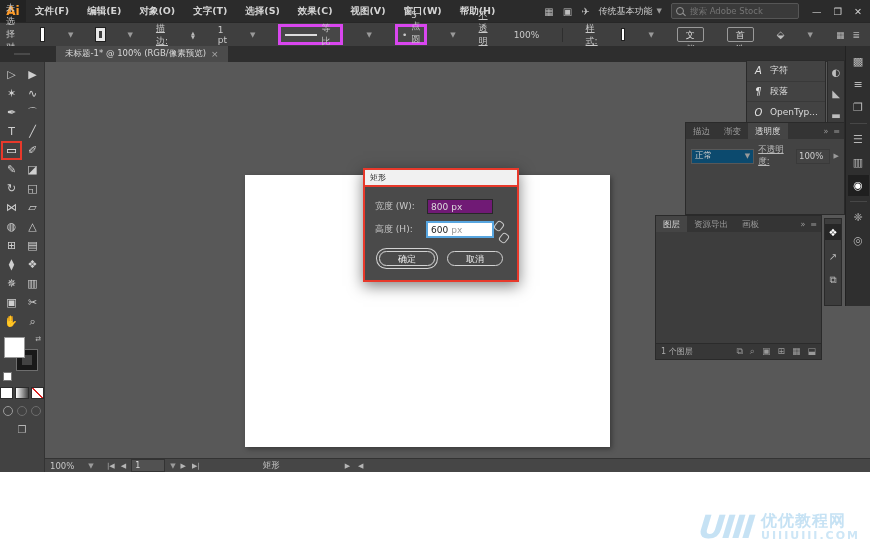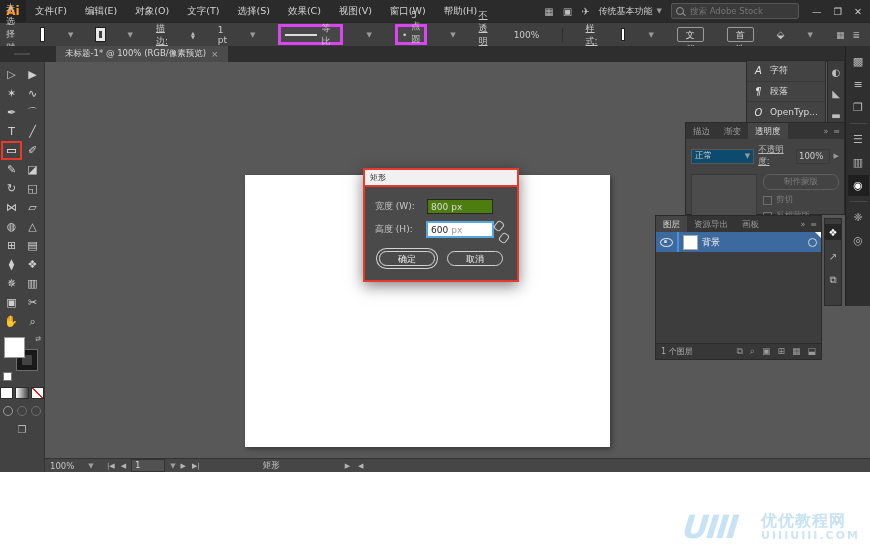--- a/index.html
+++ b/index.html
@@ -72,21 +72,21 @@
   .stool{margin-left:58px;color:#c6c6c6;}
   .sarrows{margin-left:60px;display:flex;gap:8px;font-size:7px;color:#b5b5b5;}
 
   
   .dlg{position:absolute;left:363px;top:168px;width:152px;background:#4a4a4a;border:2px solid #e8392b;box-shadow:0 4px 14px rgba(0,0,0,.5);z-index:20;}
   .dlg-title{height:15px;background:#f1f1f1;color:#333;font-size:8px;line-height:15px;padding-left:5px;border-bottom:2px solid #e8392b;}
   .dlg-body{position:relative;padding:12px 10px 10px;}
   .frow{display:flex;align-items:center;margin-bottom:8px;}
   .flabel{width:52px;color:#c8c8c8;font-size:9px;flex:none;}
   .finput{width:58px;height:13px;font-size:9px;display:flex;align-items:center;padding:0 3px;}
-  .finput.dark{background:#4d7c0f;border:1px solid #282828;color:#ddd;}
+  .finput.dark{background:#701a75;border:1px solid #282828;color:#ddd;}
   .finput.focus{background:#fff;border:1px solid #58a6e0;box-shadow:0 0 0 1px #58a6e0;color:#222;}
   .finput .unit{margin-left:3px;}
   .finput.focus .unit{color:#999;}
   .chain{position:absolute;right:9px;top:34px;}
   .chain i{display:block;width:6px;height:8px;border:1.5px solid #c9c9c9;border-radius:3px;transform:rotate(38deg);}
   .chain i+i{margin-top:2px;margin-left:5px;}
   .dlg-btns{display:flex;justify-content:center;gap:12px;margin-top:14px;margin-bottom:4px;}
   .dbtn{min-width:56px;height:15px;border:1px solid #d2d2d2;border-radius:8px;color:#ececec;font-size:9px;line-height:14px;text-align:center;background:transparent;box-sizing:border-box;padding:0 14px;}
   .dbtn.primary{box-shadow:0 0 0 2px #4a4a4a,0 0 0 3px #d2d2d2;}
 
@@ -136,33 +136,33 @@
   
   .dock{position:absolute;left:845px;top:46px;width:25px;height:260px;background:#2f2f2f;border-left:1px solid #222;box-sizing:border-box;display:flex;flex-direction:column;align-items:center;gap:2px;padding-top:5px;z-index:6;}
   .dicon{width:21px;height:21px;display:flex;align-items:center;justify-content:center;color:#b8b8b8;font-size:11px;}
   .dicon.active{background:#1f1f1f;color:#fff;}
   .dicon.divider{height:1px;min-height:1px;width:17px;background:#474747;margin:3px 0;}
 
   
   .whitezone{position:absolute;left:0;top:472px;width:870px;height:78px;background:#fff;}
   .watermark{position:absolute;right:10px;bottom:8px;display:flex;align-items:center;gap:8px;}
   .wlogo{font-size:32px;font-weight:900;font-style:italic;letter-spacing:-2px;color:#c6e2f4;transform:skewX(-6deg);line-height:30px;}
-  .wtext{display:flex;flex-direction:column;line-height:1.1;margin-left:16px;}
+  .wtext{display:flex;flex-direction:column;line-height:1.1;}
   .wcn{font-size:16px;font-weight:bold;color:#c6e2f4;letter-spacing:1px;}
   .wen{font-size:11px;font-weight:bold;color:#cde6f6;letter-spacing:2px;}
 </style>
 </head>
 <body>
 
 <div class="screen">
   <div class="app">
 
     <div class="menubar">
       <div class="ailogo">Ai</div>
-      <div style="display:flex;">
+      <div style="display:flex;font-weight:bold;">
 
       <span class="mitem">文件(F)</span>
           <span class="mitem">编辑(E)</span>
           <span class="mitem">对象(O)</span>
           <span class="mitem">文字(T)</span>
           <span class="mitem">选择(S)</span>
           <span class="mitem">效果(C)</span>
           <span class="mitem">视图(V)</span>
           <span class="mitem">窗口(W)</span>
           <span class="mitem">帮助(H)</span>
@@ -424,56 +424,34 @@
       </div>
       <div class="trow1">
         <span class="pselect">
           <span>正常</span>
           <span class="chev">▼</span>
         </span>
         <span class="plabel">不透明度:</span>
         <span class="pval">100%</span>
         <span class="chev">▶</span>
       </div>
-      <div class="trow2">
-        <span class="tthumb"></span>
-        <span class="tright">
-          <span class="mkbtn">制作蒙版</span>
-          <span class="cbrow">
-            <span class="cb"></span>
-            <span>剪切</span>
-          </span>
-          <span class="cbrow">
-            <span class="cb"></span>
-            <span>反相蒙版</span>
-          </span>
-        </span>
-      </div>
     </div>
 
     <div class="panel layers">
       <div class="ptabs">
         <span style="display:flex;">
 
         <span class="ptab active">图层</span>
             <span class="ptab">资源导出</span>
             <span class="ptab">画板</span>
           </span>
         <span class="pmenu">
           <span>»</span>
           <span>≡</span>
         </span>
-      </div>
-      <div class="lrow">
-        <span class="eye"></span>
-        <span class="laccent"></span>
-        <span class="lthumb"></span>
-        <span class="lname">背景</span>
-        <span class="ltarget"></span>
-        <span class="lcorner"></span>
       </div>
       <div class="lempty"></div>
       <div class="lfoot">
         <span class="lcount">1 个图层</span>
         <span class="licons">
 
         <span>⧉</span>
             <span>⌕</span>
             <span>▣</span>
             <span>⊞</span>

